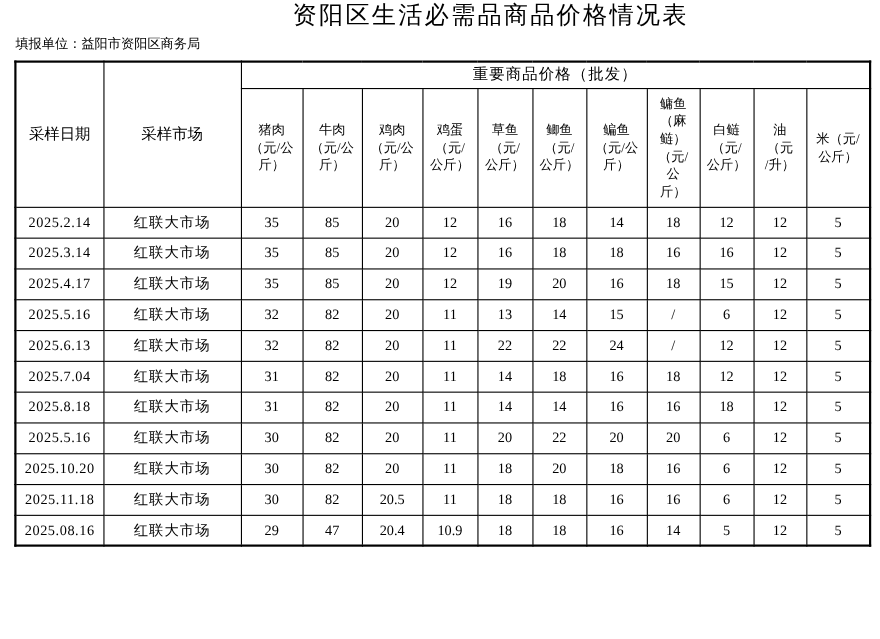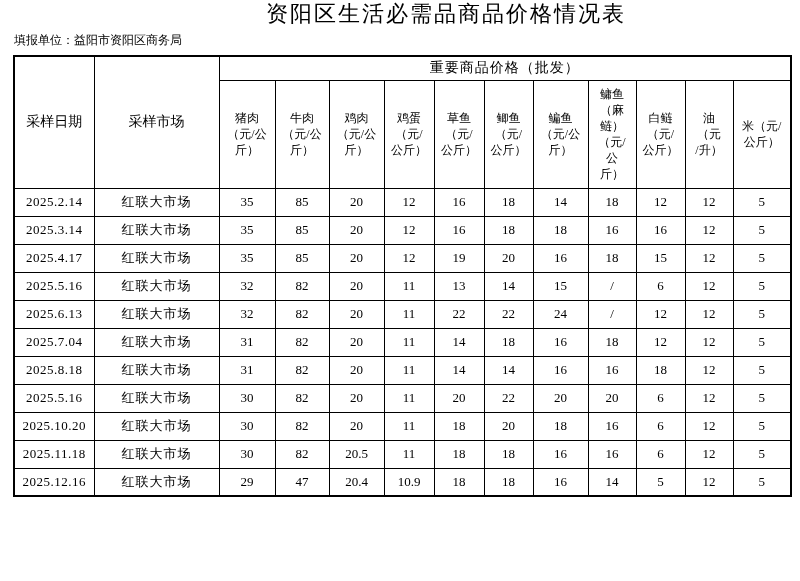--- a/index.html
+++ b/index.html
@@ -266,21 +266,21 @@
         <td>11</td>
         <td>18</td>
         <td>18</td>
         <td>16</td>
         <td>16</td>
         <td>6</td>
         <td>12</td>
         <td>5</td>
       </tr>
       <tr>
-        <td class="date-cell">2025.12.16</td>
+        <td class="date-cell">2025.08.16</td>
         <td class="market-cell">红联大市场</td>
         <td>29</td>
         <td>47</td>
         <td>20.4</td>
         <td>10.9</td>
         <td>18</td>
         <td>18</td>
         <td>16</td>
         <td>14</td>
         <td>5</td>

